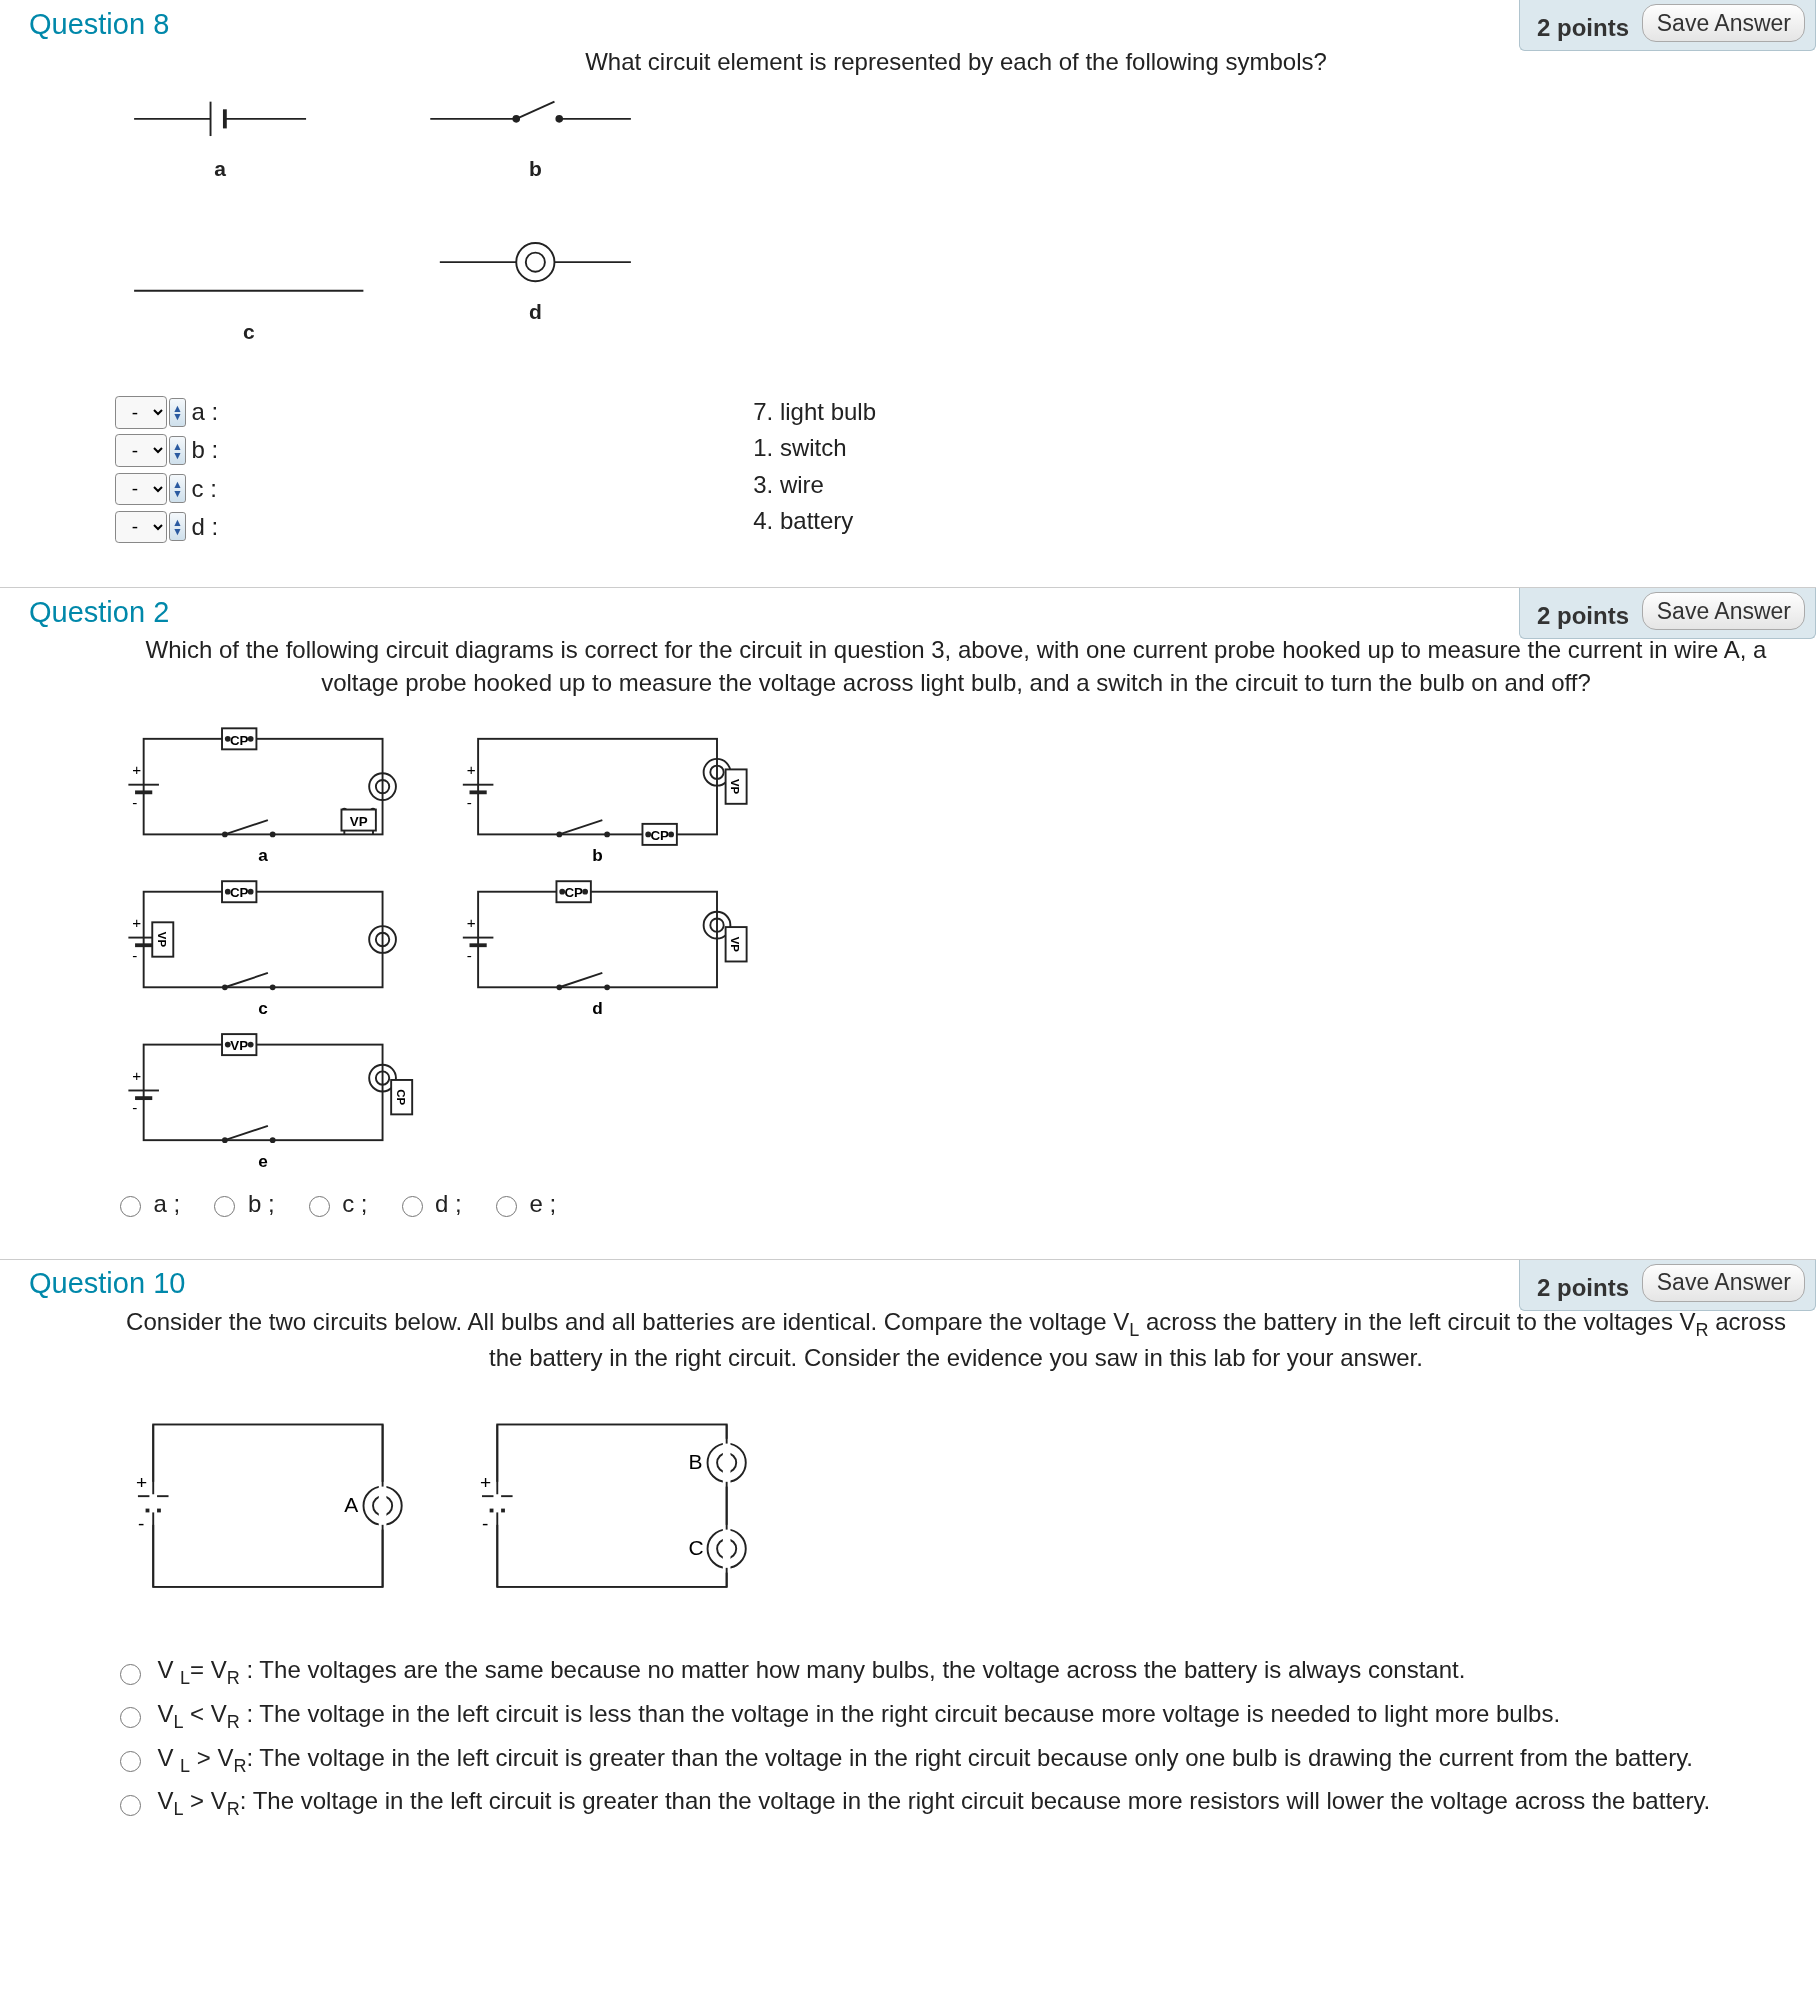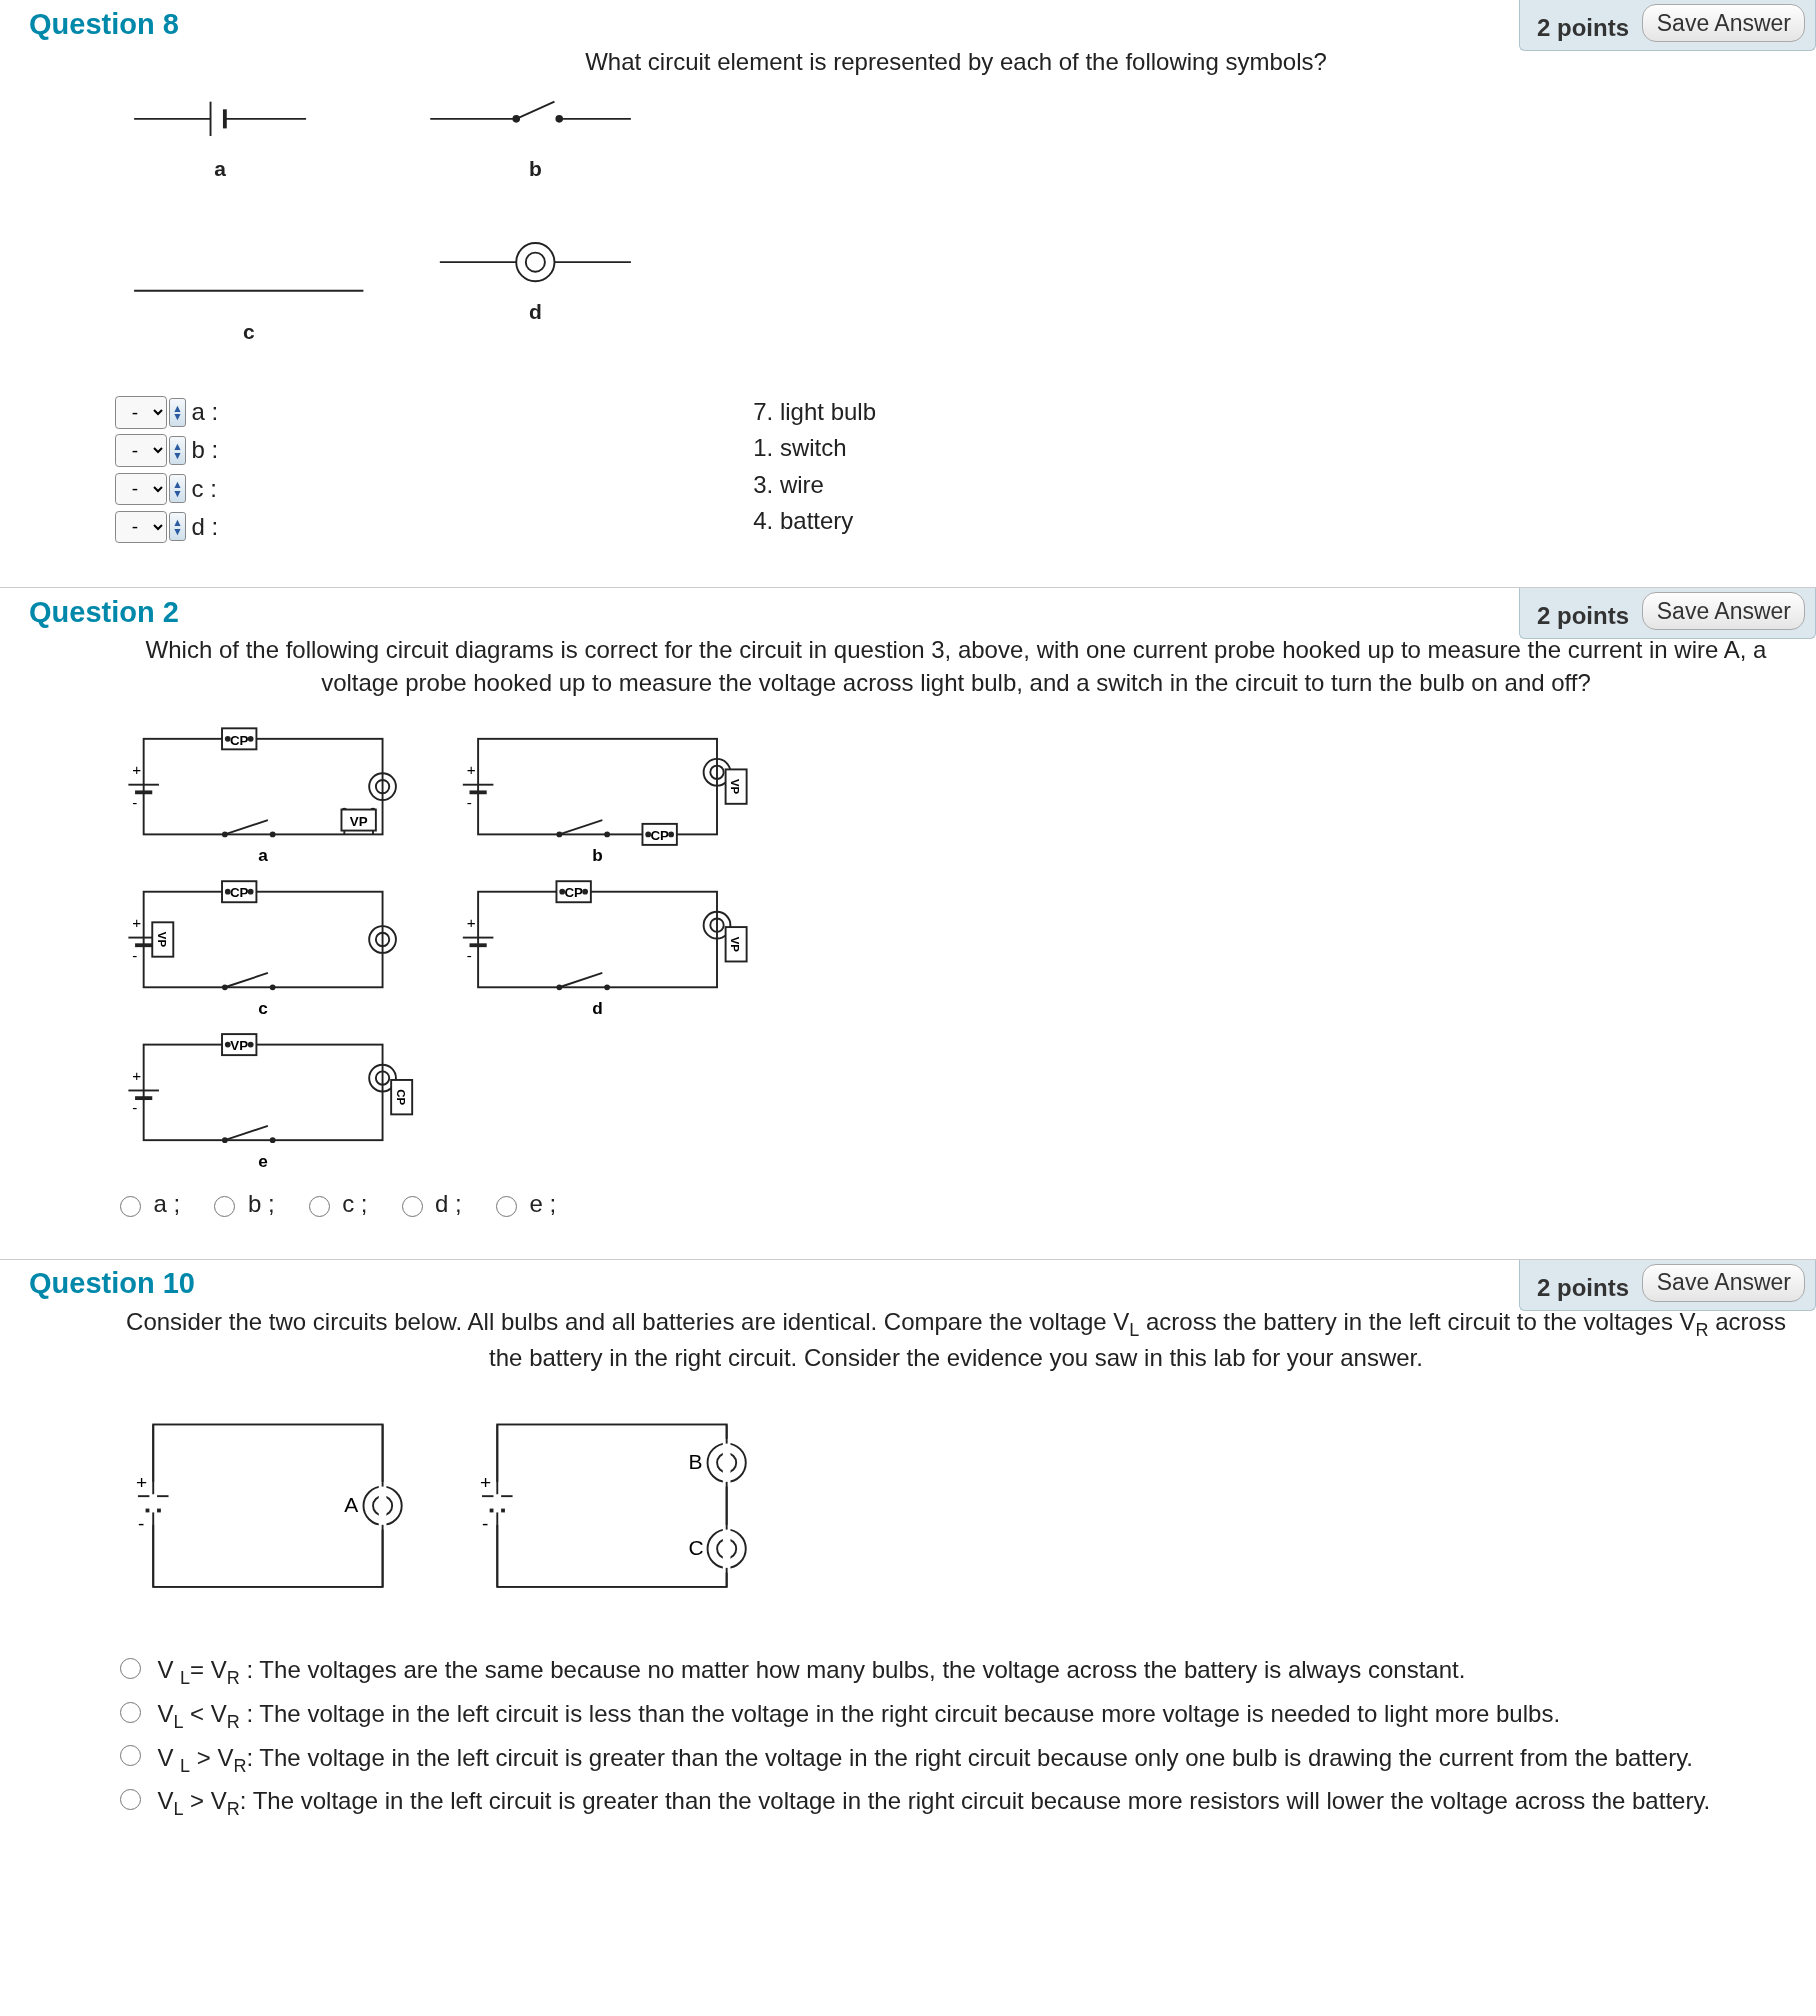--- a/index.html
+++ b/index.html
@@ -12,21 +12,21 @@
     background: #fff;
     width: 1816px;
   }
   .question-block {
     border-bottom: 1.9px solid #ccc;
     padding: 7.6px 19px 38px 29px;
     position: relative;
   }
   .q-title {
     color: #0088aa;
-    font-weight: bold;
+    font-weight: normal;
     font-size: 29px;
     margin: 0 0 5.7px 0;
     flex: 0 0 auto;
   }
   .points-save {
     position: absolute;
     top: 0;
     right: 0;
     display: flex;
     align-items: flex-end;
@@ -106,21 +106,21 @@
     margin-top: 17px;
     flex-wrap: wrap;
   }
   .radio-item {
     display: flex;
     align-items: center;
     gap: 9.6px;
   }
   .radio-item-stack {
     display: flex;
-    align-items: flex-start;
+    align-items: center;
     gap: 13.4px;
     margin-bottom: 7.6px;
   }
   input[type=radio] {
     width: 21px;
     height: 21px;
     margin-top:3.8px;
     cursor:pointer;
   }
   .sub { font-size: 0.75em; vertical-align: sub; }

